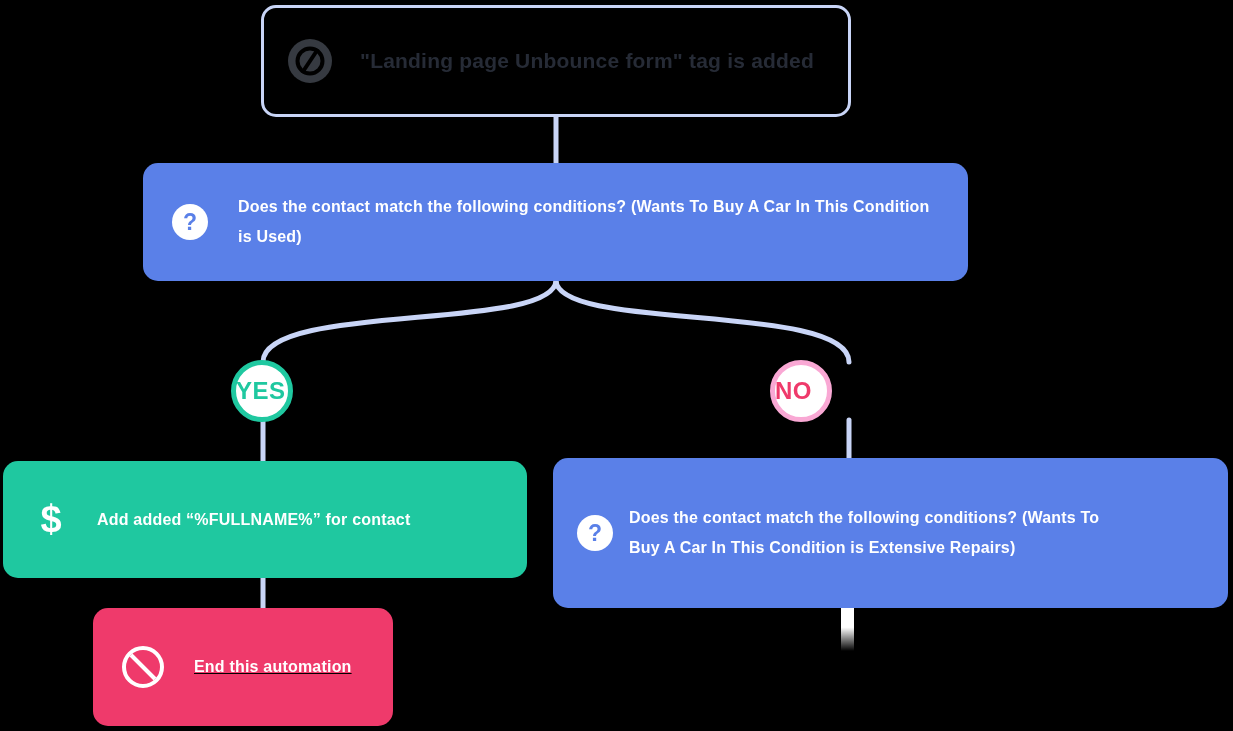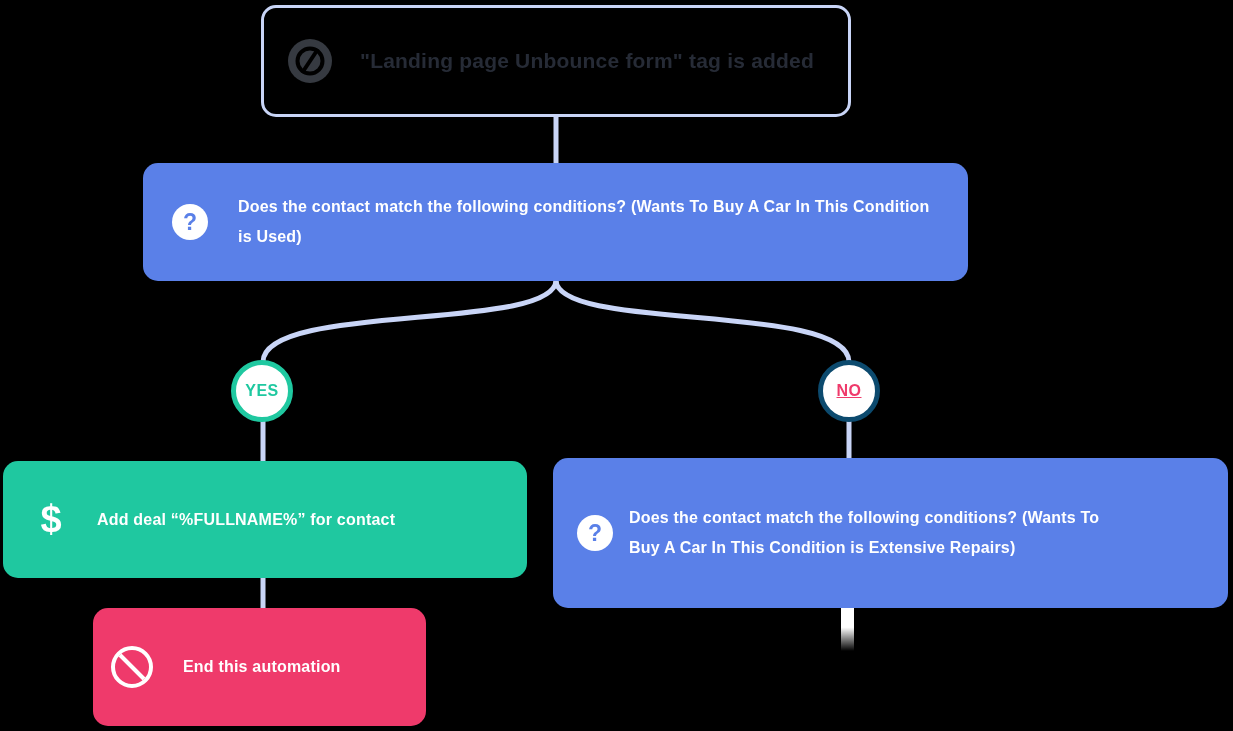--- a/index.html
+++ b/index.html
@@ -76,51 +76,51 @@
     width: 524px; height: 117px;
     background: #1FC8A0;
     padding-left: 28px;
   }
   #deal-node .node-label {
     margin-left: 26px;
   }
   
   #end-node {
     left: 93px; top: 608px;
-    width: 333px; height: 118px;
+    width: 300px; height: 118px;
     background: #EF3A6B;
-    padding-left: 16px;
+    padding-left: 27px;
+    text-decoration: underline;
   }
   #end-node .node-label {
     margin-left: 28px;
   }
   
   .branch-badge {
     position: absolute;
     width: 62px; height: 62px;
     border-radius: 50%;
     background: #fff;
     box-sizing: border-box;
     display: flex;
     align-items: center;
-    justify-content: center;
-    font-size: 16px;
+    justify-content: flex-start;
+    font-size: 24px;
     font-weight: 700;
     letter-spacing: 0.5px;
   }
   #yes-badge {
     left: 231px; top: 360px;
     border: 5px solid #1FC8A0;
     color: #1FC8A0;
   }
   #no-badge {
-    left: 818px; top: 360px;
-    border: 5px solid #0c4a6e;
+    left: 770px; top: 360px;
+    border: 5px solid #f9a8d4;
     color: #EF3A6B;
-    text-decoration: underline;
   }
   
   .q-icon {
     width: 36px; height: 36px;
     border-radius: 50%;
     background: #fff;
     color: #5A80E8;
     font-size: 23px;
     font-weight: 700;
     display: flex;
@@ -180,21 +180,21 @@
   <div class="branch-badge" id="yes-badge">
     <span>YES</span>
   </div>
 
   <div class="branch-badge" id="no-badge">
     <span>NO</span>
   </div>
 
   <div class="node" id="deal-node">
     <span class="dollar-icon">$</span>
-    <span class="node-label">Add deal “%FULLNAME%” for contact</span>
+    <span class="node-label">Add added “%FULLNAME%” for contact</span>
   </div>
 
   <div class="node" id="end-node">
     <svg class="svg-icon" width="46" height="46" viewBox="0 0 46 46" xmlns="http://www.w3.org/2000/svg">
       <circle cx="23" cy="23" r="19" fill="none" stroke="#fff" stroke-width="4"></circle>
       <line x1="11" y1="11" x2="35" y2="35" stroke="#fff" stroke-width="4"></line>
     </svg>
     <span class="node-label">End this automation</span>
   </div>
 

